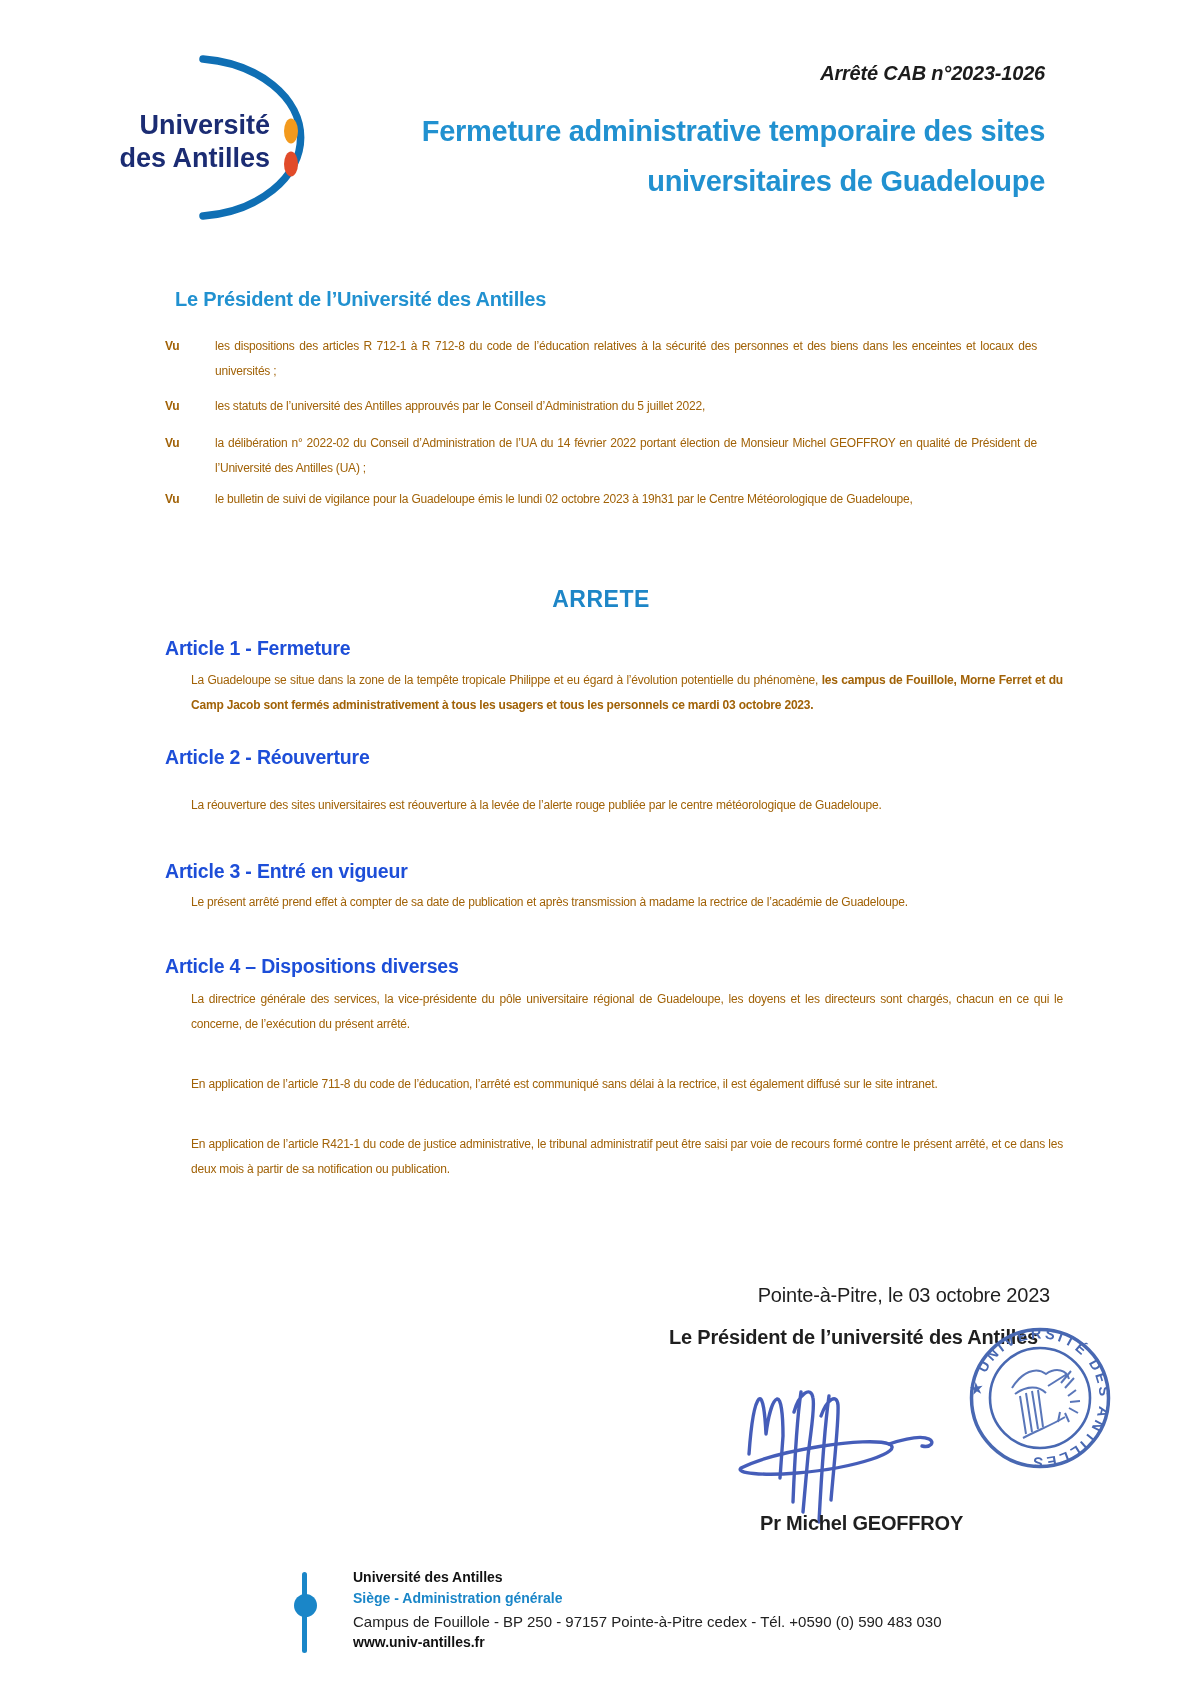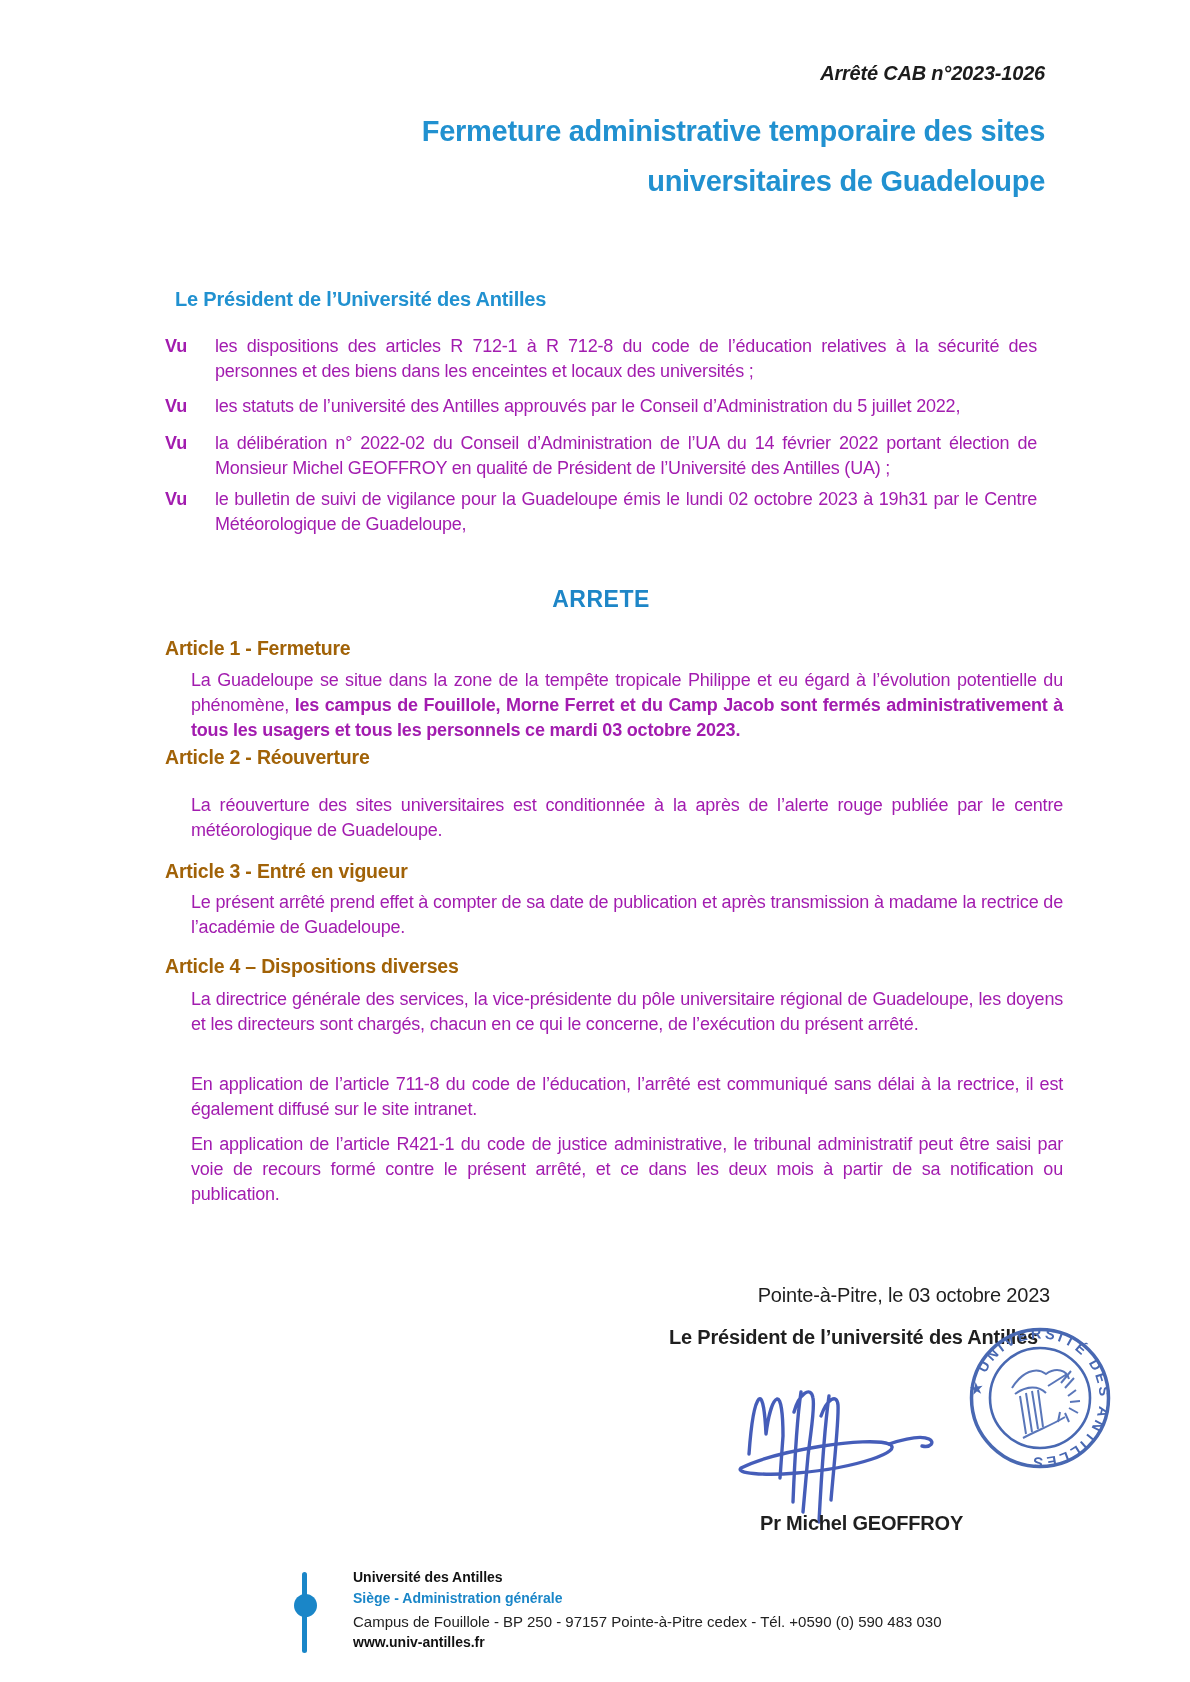--- a/index.html
+++ b/index.html
@@ -11,33 +11,33 @@
 
   
   .logo{left:100px;top:55px;width:228px;height:168px;}
   .logo svg{display:block;}
   .arrete-number{top:62px;right:145px;font-size:20px;font-weight:bold;font-style:italic;color:#1c1c1c;letter-spacing:-0.2px;}
   .doc-title{top:106px;right:145px;width:760px;text-align:right;font-size:29px;font-weight:bold;
              color:#2191d0;line-height:50px;letter-spacing:-0.3px;}
 
   
   .intro-heading{left:175px;top:288px;font-size:20px;font-weight:bold;color:#2191d0;letter-spacing:-0.2px;}
-  .body-text{font-size:18px;line-height:25px;letter-spacing:-0.2px;color:#a21caf;}
+  .body-text{font-size:12px;line-height:25px;letter-spacing:-0.2px;color:#a16207;}
   .vu-item{position:absolute;left:165px;width:872px;}
   .vu-item:nth-child(1){top:334px;}
   .vu-item:nth-child(2){top:394px;}
   .vu-item:nth-child(3){top:431px;}
   .vu-item:nth-child(4){top:487px;}
   .vu-label{position:absolute;left:0;top:0;font-weight:bold;}
   .vu-text{margin-left:50px;text-align:justify;}
 
   
   .arrete-heading{top:586px;left:165px;width:872px;text-align:center;font-size:23px;font-weight:bold;
                   color:#1e86c7;letter-spacing:0.5px;}
-  .art-h{left:165px;font-size:19.5px;font-weight:bold;color:#a16207;letter-spacing:-0.2px;text-align:center;}
+  .art-h{left:165px;font-size:19.5px;font-weight:bold;color:#1d4ed8;letter-spacing:-0.2px;text-align:center;}
   #art-h-0{top:637px;} #art-h-1{top:746px;} #art-h-2{top:860px;} #art-h-3{top:955px;}
   .art-p{left:165px;width:872px;text-align:justify;margin-left:26px;}
   #art-p-0{top:668px;} #art-p-1{top:793px;} #art-p-2{top:890px;}
   #art-p-3{top:987px;} #art-p-4{top:1072px;} #art-p-5{top:1132px;}
   .seg-bold{font-weight:bold;}
 
   
   .place-date{top:1284px;right:140px;font-size:20px;letter-spacing:-0.2px;}
   .signatory-title{top:1326px;right:152px;font-size:20px;font-weight:bold;letter-spacing:-0.2px;}
   .signature-svg{left:733px;top:1374px;width:212px;height:152px;}
@@ -50,20 +50,29 @@
   .footer-org{left:353px;top:1569px;font-size:14px;font-weight:bold;color:#111;}
   .footer-dept{left:353px;top:1590px;font-size:14px;font-weight:bold;color:#1a86c8;}
   .footer-address{left:353px;top:1613px;font-size:15px;color:#222;}
   .footer-site{left:353px;top:1634px;font-size:14px;font-weight:bold;color:#111;}
 </style>
 </head>
 <body>
 
 <div class="page">
 
+  <div class="abs logo">
+    <svg width="228" height="168" viewBox="0 0 228 168">
+      <path d="M 103 4 A 110 79 0 0 1 103 161" fill="none" stroke="#0f6fb4" stroke-width="7.5" stroke-linecap="round"></path>
+      <ellipse cx="191" cy="76" rx="7" ry="12.5" fill="#f39a1d"></ellipse>
+      <ellipse cx="191" cy="109" rx="7" ry="12.5" fill="#e14b2a"></ellipse>
+      <text x="170" y="79" text-anchor="end" font-family="Liberation Sans, sans-serif" font-size="27" font-weight="bold" fill="#1b2c73">Université</text>
+      <text x="170" y="112" text-anchor="end" font-family="Liberation Sans, sans-serif" font-size="27" font-weight="bold" fill="#1b2c73">des Antilles</text>
+    </svg>
+  </div>
 
   <div class="abs arrete-number">Arrêté CAB n°2023-1026</div>
 
   <div class="abs doc-title">
     <div>Fermeture administrative temporaire des sites</div>
     <div>universitaires de Guadeloupe</div>
   </div>
 
   <div class="abs intro-heading">Le Président de l’Université des Antilles</div>
 
@@ -90,21 +99,21 @@
   </div>
 
   <div class="abs arrete-heading">ARRETE</div>
 
   <div class="abs art-h" id="art-h-0">Article 1 - Fermeture</div>
   <div class="abs art-h" id="art-h-1">Article 2 - Réouverture</div>
   <div class="abs art-h" id="art-h-2">Article 3 - Entré en vigueur</div>
   <div class="abs art-h" id="art-h-3">Article 4 – Dispositions diverses</div>
 
   <div class="abs art-p body-text" id="art-p-0"><span>La Guadeloupe se situe dans la zone de la tempête tropicale Philippe et eu égard à l’évolution potentielle du phénomène, </span><span class="seg-bold">les campus de Fouillole, Morne Ferret et du Camp Jacob sont fermés administrativement à tous les usagers et tous les personnels ce mardi 03 octobre 2023.</span></div>
-  <div class="abs art-p body-text" id="art-p-1"><span>La réouverture des sites universitaires est conditionnée à la après de l’alerte rouge publiée par le centre météorologique de Guadeloupe.</span></div>
+  <div class="abs art-p body-text" id="art-p-1"><span>La réouverture des sites universitaires est réouverture à la levée de l’alerte rouge publiée par le centre météorologique de Guadeloupe.</span></div>
   <div class="abs art-p body-text" id="art-p-2"><span>Le présent arrêté prend effet à compter de sa date de publication et après transmission à madame la rectrice de l’académie de Guadeloupe.</span></div>
   <div class="abs art-p body-text" id="art-p-3"><span>La directrice générale des services, la vice-présidente du pôle universitaire régional de Guadeloupe, les doyens et les directeurs sont chargés, chacun en ce qui le concerne, de l’exécution du présent arrêté.</span></div>
   <div class="abs art-p body-text" id="art-p-4"><span>En application de l’article 711-8 du code de l’éducation, l’arrêté est communiqué sans délai à la rectrice, il est également diffusé sur le site intranet.</span></div>
   <div class="abs art-p body-text" id="art-p-5"><span>En application de l’article R421-1 du code de justice administrative, le tribunal administratif peut être saisi par voie de recours formé contre le présent arrêté, et ce dans les deux mois à partir de sa notification ou publication.</span></div>
 
   <div class="abs place-date">Pointe-à-Pitre, le 03 octobre 2023</div>
   <div class="abs signatory-title">Le Président de l’université des Antilles</div>
 
   <svg class="abs signature-svg" viewBox="0 0 212 152">
     <g fill="none" stroke="#3c55b6" stroke-width="3.4" stroke-linecap="round" stroke-linejoin="round" opacity="0.95">

